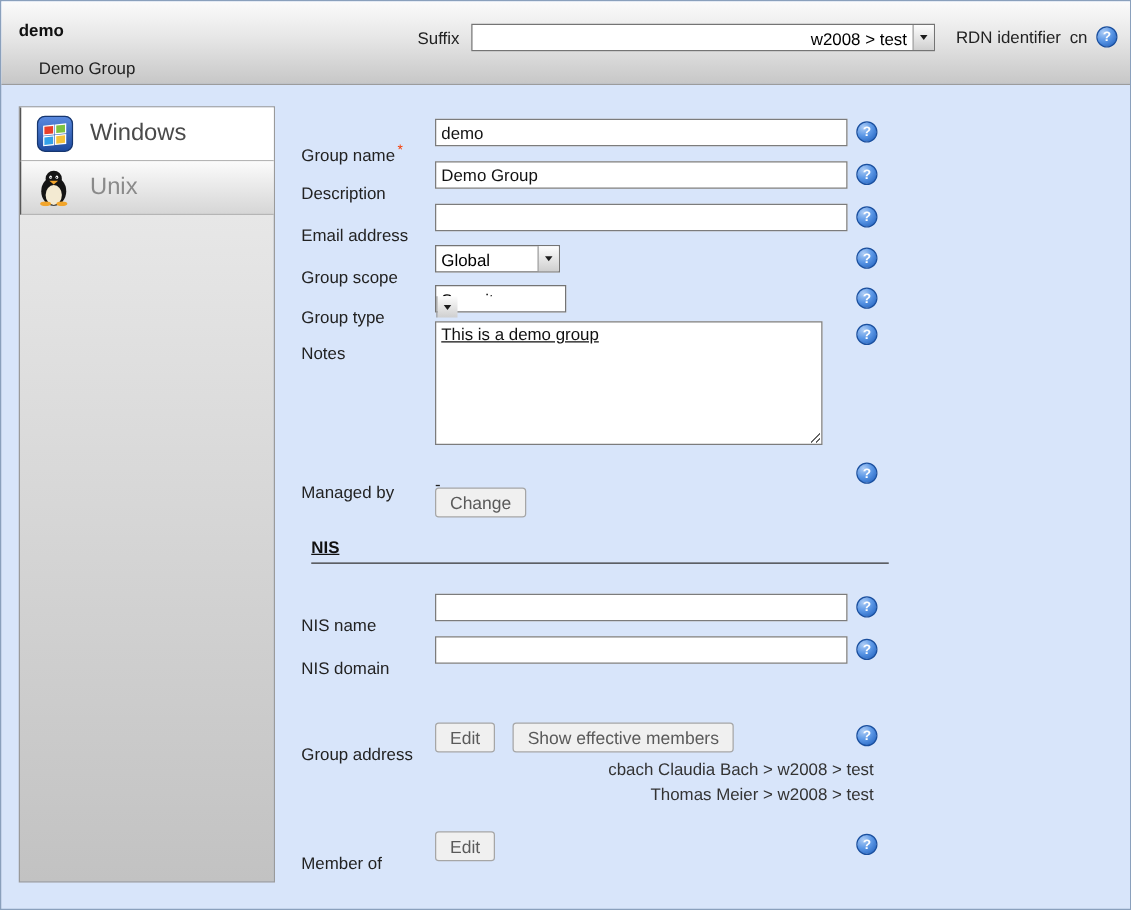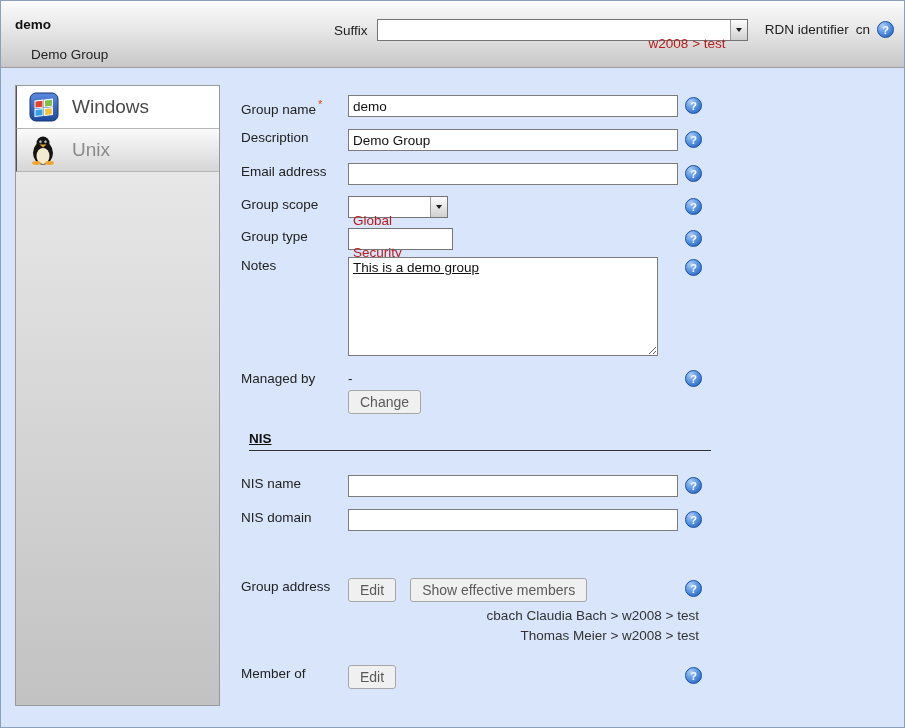--- a/index.html
+++ b/index.html
@@ -38,22 +38,22 @@
     display: flex; align-items: center; gap: 7px;
     font-size: 13.5px; color: #222;
   }
 
   
   .combo {
     display: inline-flex; align-items: stretch;
     border: 1px solid #747474; background: #fff; height: 22px;
   }
   .combo-text {
-    flex: 1; font-size: 13.5px; padding: 16px 4px;
-    white-space: nowrap; overflow: hidden; color: #b91c1c;
+    flex: 1; font-size: 13.5px; padding: 4px 4px;
+    white-space: nowrap; overflow: hidden; color: #000000;
   }
   .combo-btn {
     width: 17px; flex: 0 0 17px;
     background: linear-gradient(180deg, #fdfdfd, #cfcfcf);
     border-left: 1px solid #9a9a9a;
     display: flex; align-items: center; justify-content: center;
     cursor: default;
   }
   .arrow-down {
     width: 0; height: 0;
@@ -99,21 +99,21 @@
   
   .content {
     position: absolute; left: 240px; top: 0; width: 475px; height: 728px;
   }
   .frow {
     position: absolute; left: 0; right: 0;
     display: flex; align-items: flex-start;
   }
   .flabel {
     flex: 0 0 107px; font-size: 13.5px; color: #222;
-    line-height: 18px; white-space: nowrap;
+    line-height: 29px; white-space: nowrap; margin-top: 11px;
   }
   .required {
     color: #f43a00; font-size: 11px; vertical-align: super; margin-left: 2px;
   }
   .tinput {
     width: 330px; height: 22px;
     border: 1px solid #7c7c7c; background: #fff;
     font-family: "Liberation Sans", sans-serif; font-size: 13.5px;
     padding: 2px 4px; color: #111;
   }

